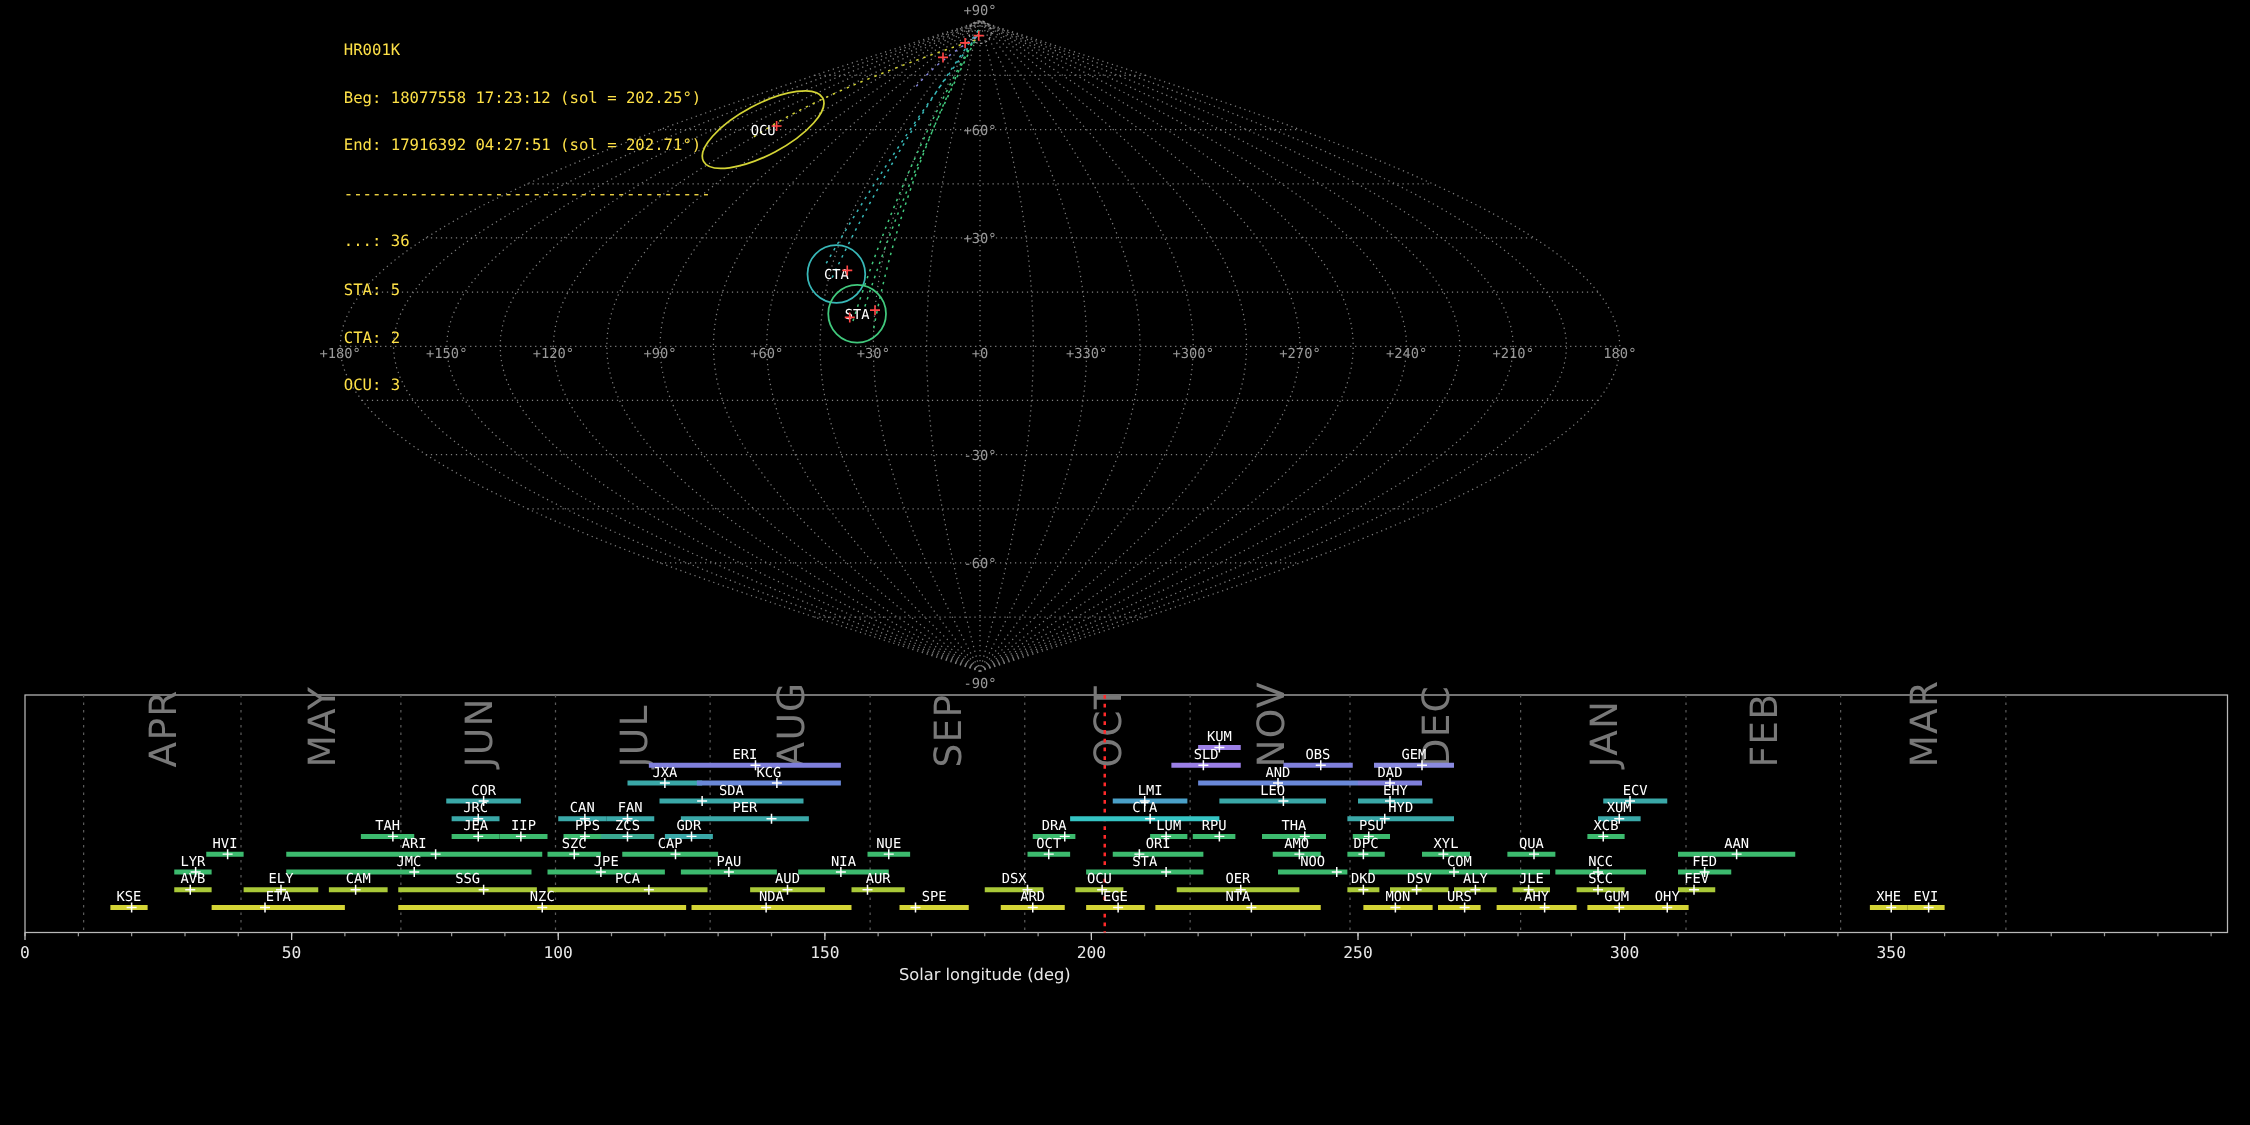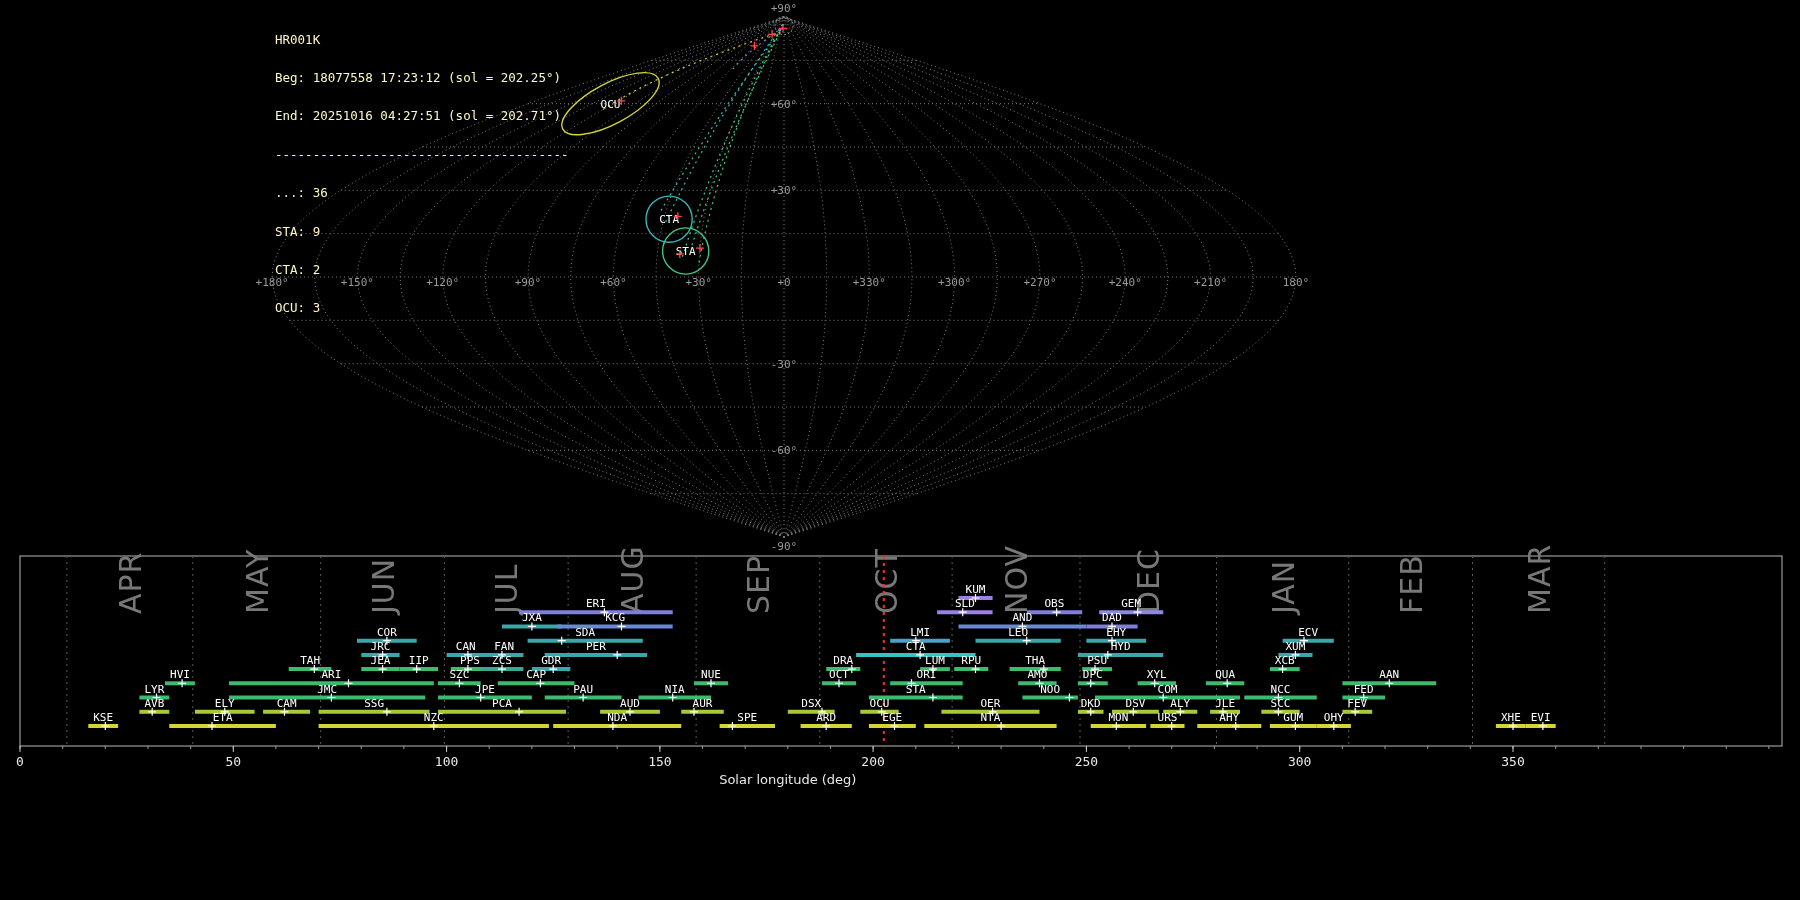--- a/index.html
+++ b/index.html
@@ -1,18 +1,18 @@
 <!DOCTYPE html>
 <html><head>
 <meta charset="utf-8">
 <style>
   html,body{margin:0;padding:0;background:#000;}
   .screen{position:relative;width:1800px;height:900px;background:#000;overflow:hidden;
           font-family:"DejaVu Sans Mono",monospace;}
-  .info-block{position:absolute;left:275px;top:8px;color:#fef9c3;font-size:12.5px;line-height:12.8px;white-space:pre;}
+  .info-block{position:absolute;left:275px;top:8px;color:#fde047;font-size:12.5px;line-height:12.8px;white-space:pre;}
   svg{position:absolute;left:0;top:0;}
   .dotgrid{stroke:#7d7d7d;stroke-width:1;stroke-dasharray:1 3;fill:none;}
   .maptxt{fill:#9a9a9a;font:11px "DejaVu Sans Mono",monospace;}
   .radtxt{fill:#fff;font:11px "DejaVu Sans Mono",monospace;}
   .track{stroke-width:1.2;stroke-dasharray:2 4;fill:none;}
   .monthline{stroke:#5a5a5a;stroke-width:1;stroke-dasharray:2 4;}
   .monthtxt{fill:#787878;font:30px "DejaVu Sans",sans-serif;letter-spacing:1px;}
   .ticktxt{fill:#e8e8e8;font:13px "DejaVu Sans Mono",monospace;}
   .axistxt{fill:#e8e8e8;font:13px "DejaVu Sans",sans-serif;}
   .bartxt{fill:#fff;font:11px "DejaVu Sans Mono",monospace;}
@@ -458,20 +458,20 @@
         <path d="M1509.0 726 H1517.0 M1513.0 722 V730" stroke="#fff" stroke-width="1.2" fill="none"></path>
         <text x="1510.9" y="721" class="bartxt" text-anchor="middle">XHE</text>
         <line x1="1525.8" y1="726" x2="1555.7" y2="726" stroke="#d4d435" stroke-width="4"></line>
         <path d="M1538.9 726 H1546.9 M1542.9 722 V730" stroke="#fff" stroke-width="1.2" fill="none"></path>
         <text x="1540.7" y="721" class="bartxt" text-anchor="middle">EVI</text>
       </g>
     </svg>
   <div class="info-block">
     <div>HR001K</div>
     <div>Beg: 18077558 17:23:12 (sol = 202.25°)</div>
-    <div>End: 20251016 04:27:51 (sol = 202.71°)</div>
+    <div>End: 17916392 04:27:51 (sol = 202.71°)</div>
     <div>---------------------------------------</div>
     <div>...: 36</div>
-    <div>STA: 9</div>
+    <div>STA: 5</div>
     <div>CTA: 2</div>
     <div>OCU: 3</div>
   </div>
 </div>
 
 </body></html>

